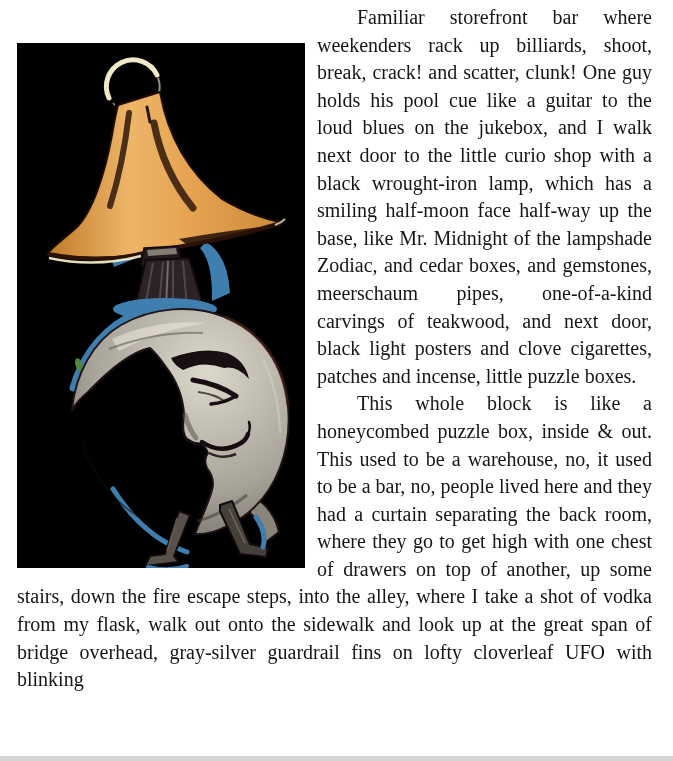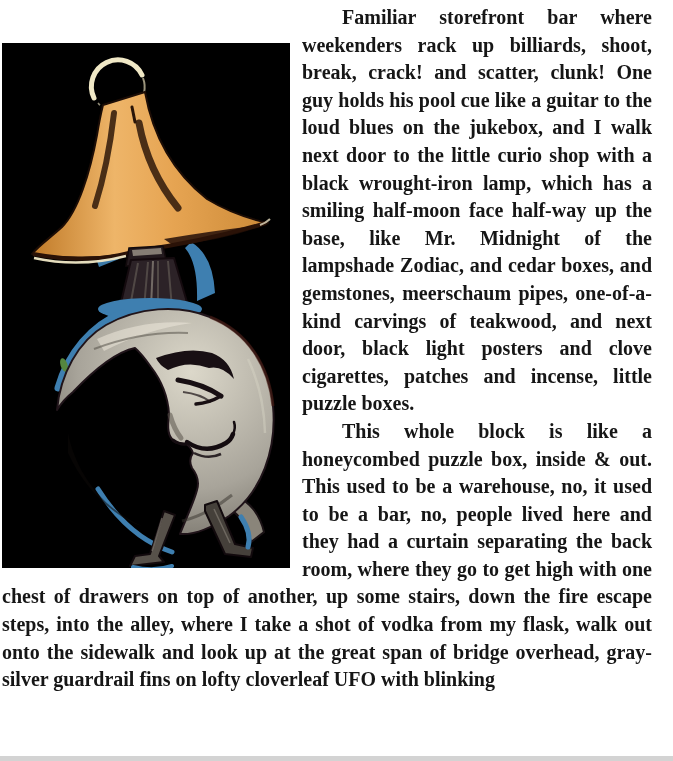--- a/index.html
+++ b/index.html
@@ -3,21 +3,21 @@
 <meta charset="utf-8">
 <style>
   html,body { margin:0; padding:0; }
   .page {
     position:relative;
     width:673px; height:761px;
     background: var(--page_bg, #ffffff);
     overflow:hidden;
     font-family:"Liberation Serif", serif;
   }
-  .content { padding:4px 21px 0 2px;font-weight:bold; }
+  .content { padding:4px 21px 0 17px; }
   figure.artwork {
     float:left;
     width:288px; height:525px;
     margin:39px 12px 0 0;
     padding:0;
     background: var(--art_bg, #000000);
   }
   figure.artwork svg { display:block; width:288px; height:525px; }
   p.story {
     margin:0;

